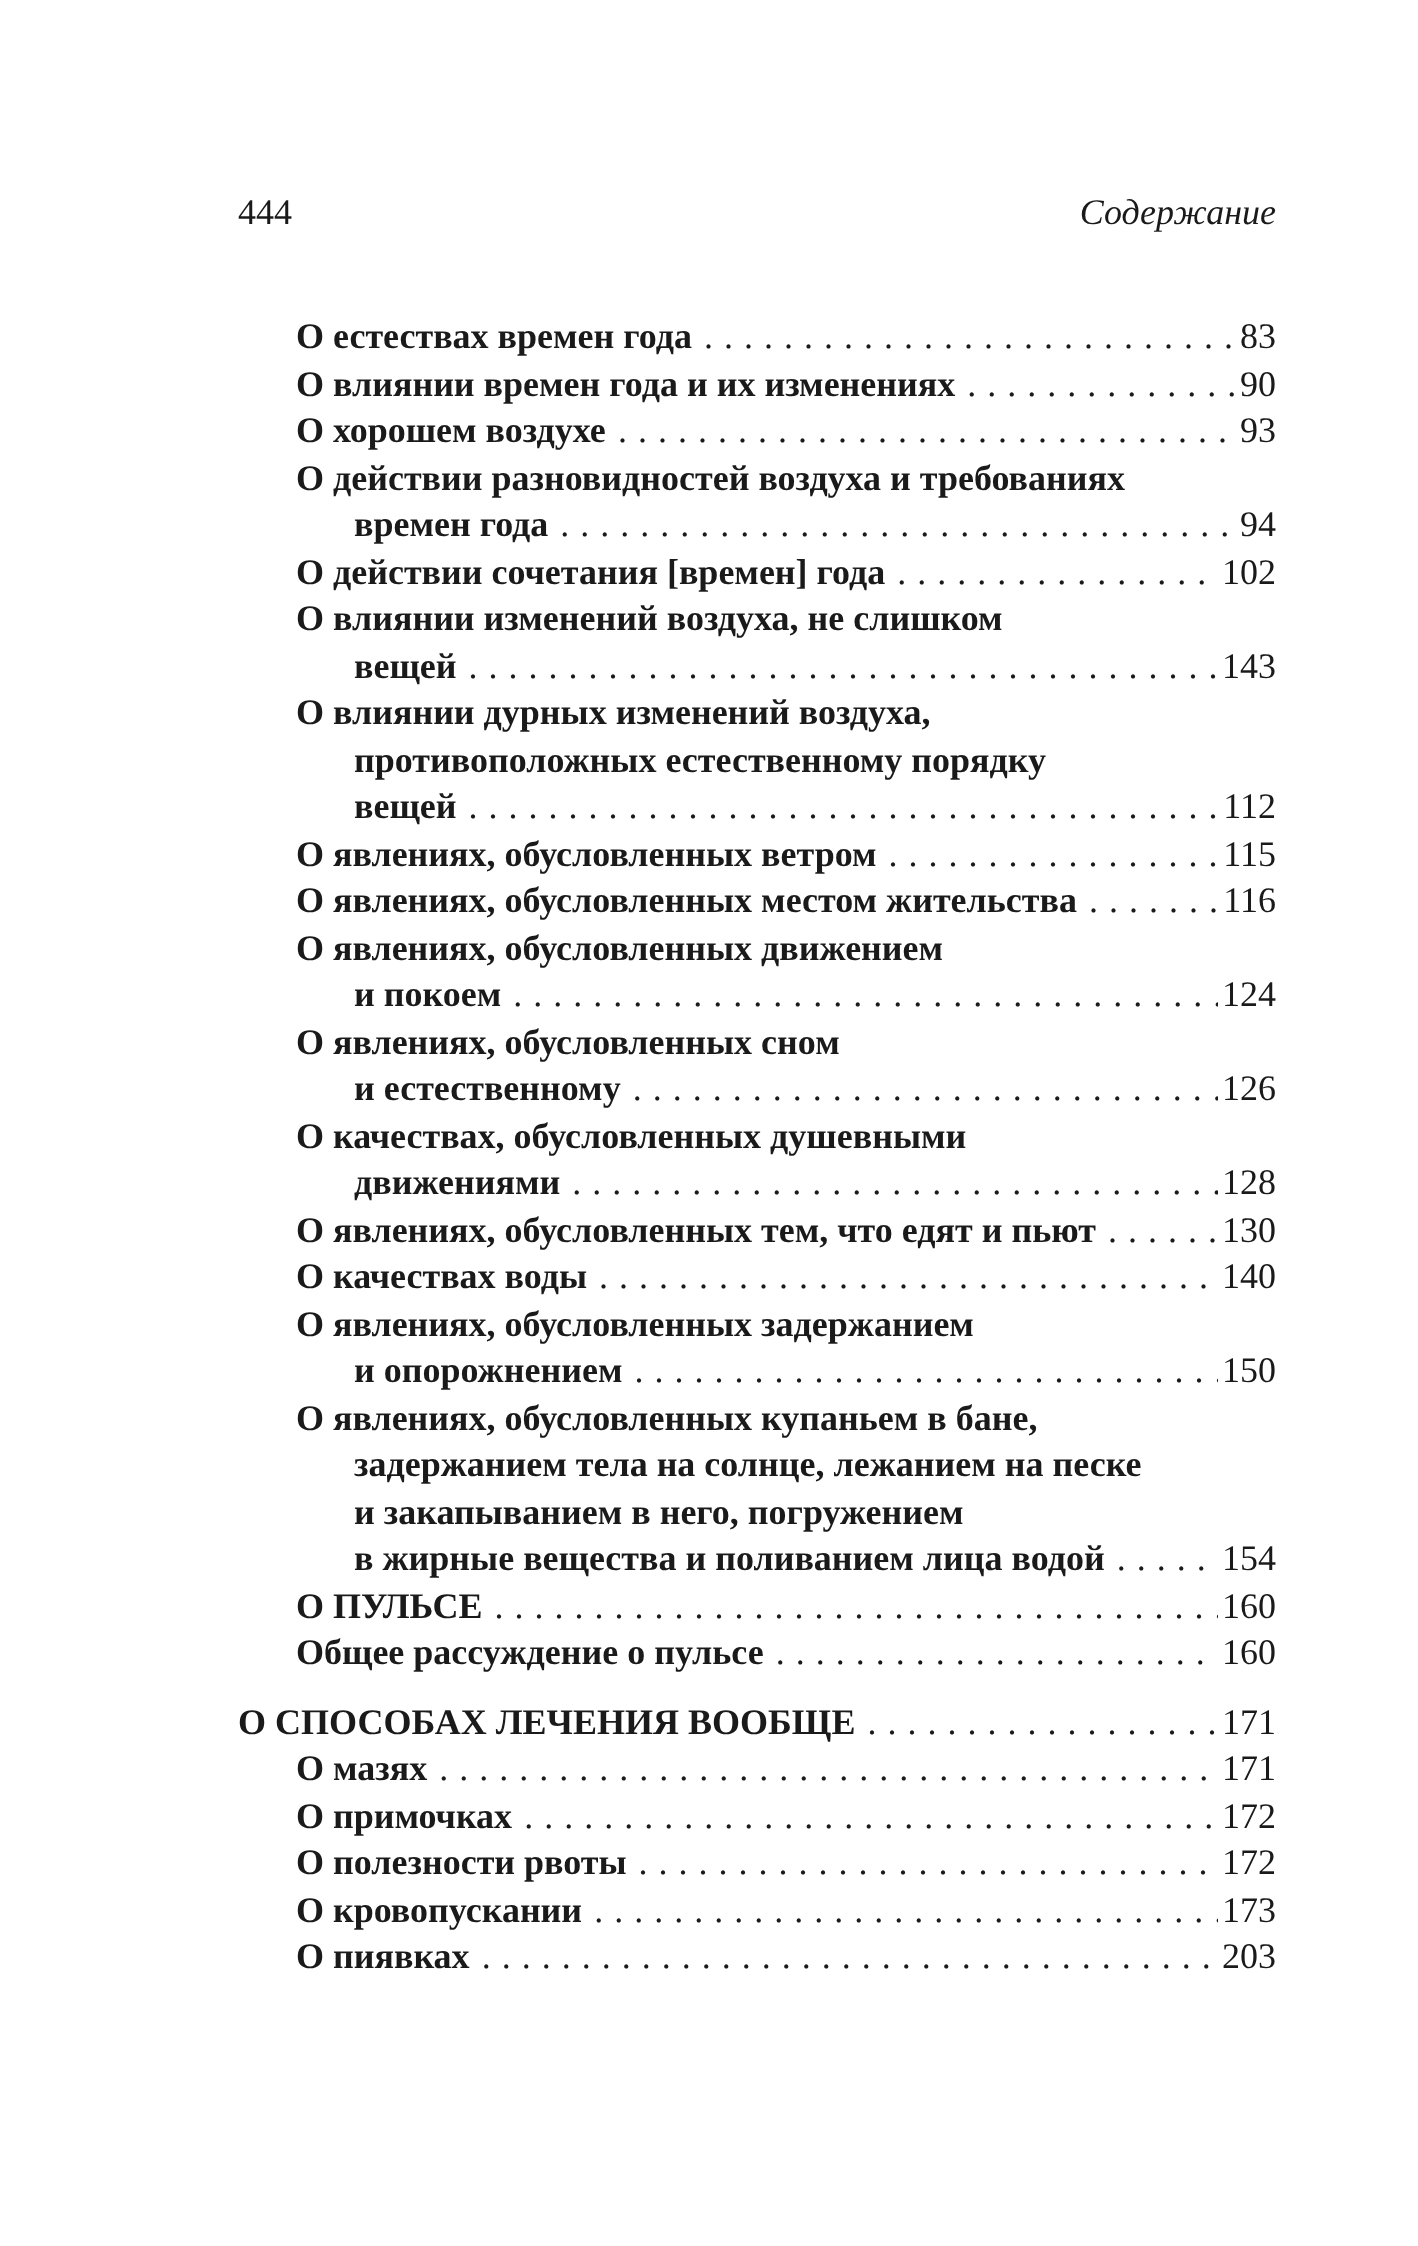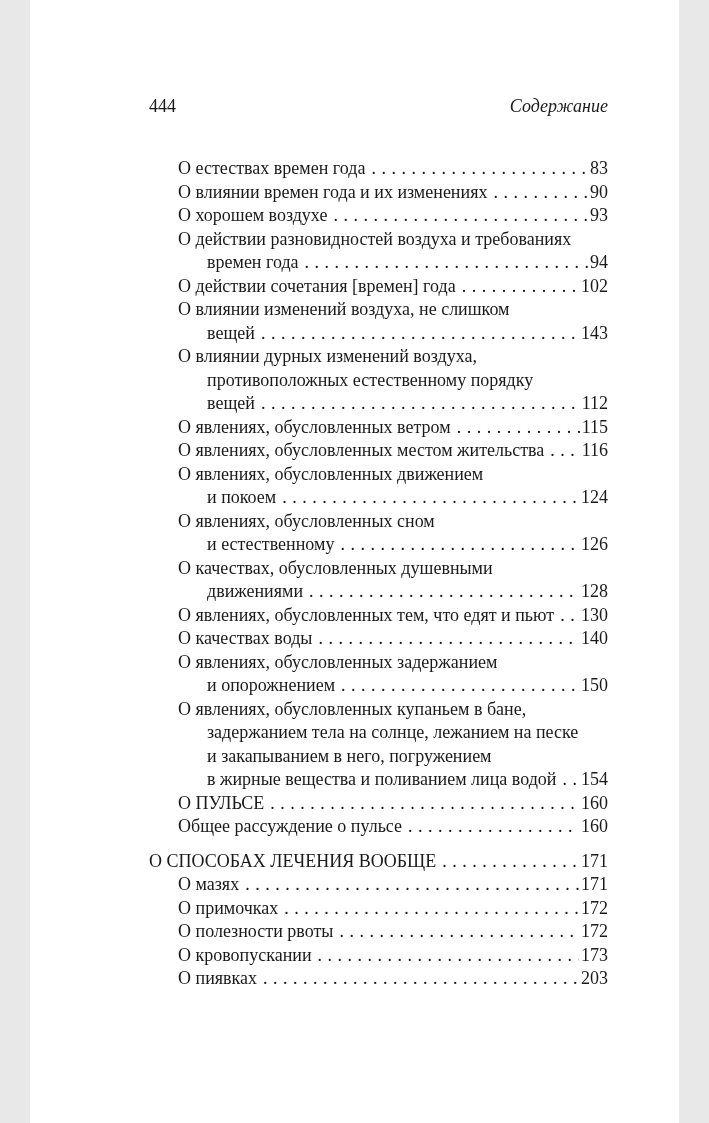--- a/index.html
+++ b/index.html
@@ -1,18 +1,18 @@
 <!DOCTYPE html>
 <html><head>
 <meta charset="utf-8">
 <style>
   html, body { margin: 0; padding: 0; background: #e8e8e8; }
   .page {
     position: relative;
-    width: 649px;
+    width: 709px;
     height: 1123px;
     margin: 0 auto;
     background: #ffffff;
     color: #1a1a1a;
     font-family: "Liberation Serif", "DejaVu Serif", serif;
     font-size: 18px;
     box-sizing: border-box;
     padding: 94px 71px 0 119px;
     overflow: hidden;
   }
@@ -26,21 +26,21 @@
   .toc { margin-top: 39px; }
   .toc-line {
     display: flex;
     align-items: baseline;
     line-height: 23.5px;
     white-space: nowrap;
   }
   .toc-line.indent-1 { padding-left: 29px; }
   .toc-line.indent-2 { padding-left: 58px; }
   .toc-line.section-break { margin-top: 11px; }
-  .line-text { flex: 0 0 auto; }
+  .line-text { flex: 0 0 auto; font-weight: bold; }
   .leader {
     flex: 1 1 auto;
     min-width: 0;
     overflow: hidden;
     letter-spacing: 5.5px;
     padding-left: 6px;
   }
   .page-ref {
     flex: 0 0 auto;
     margin-left: 2px;

